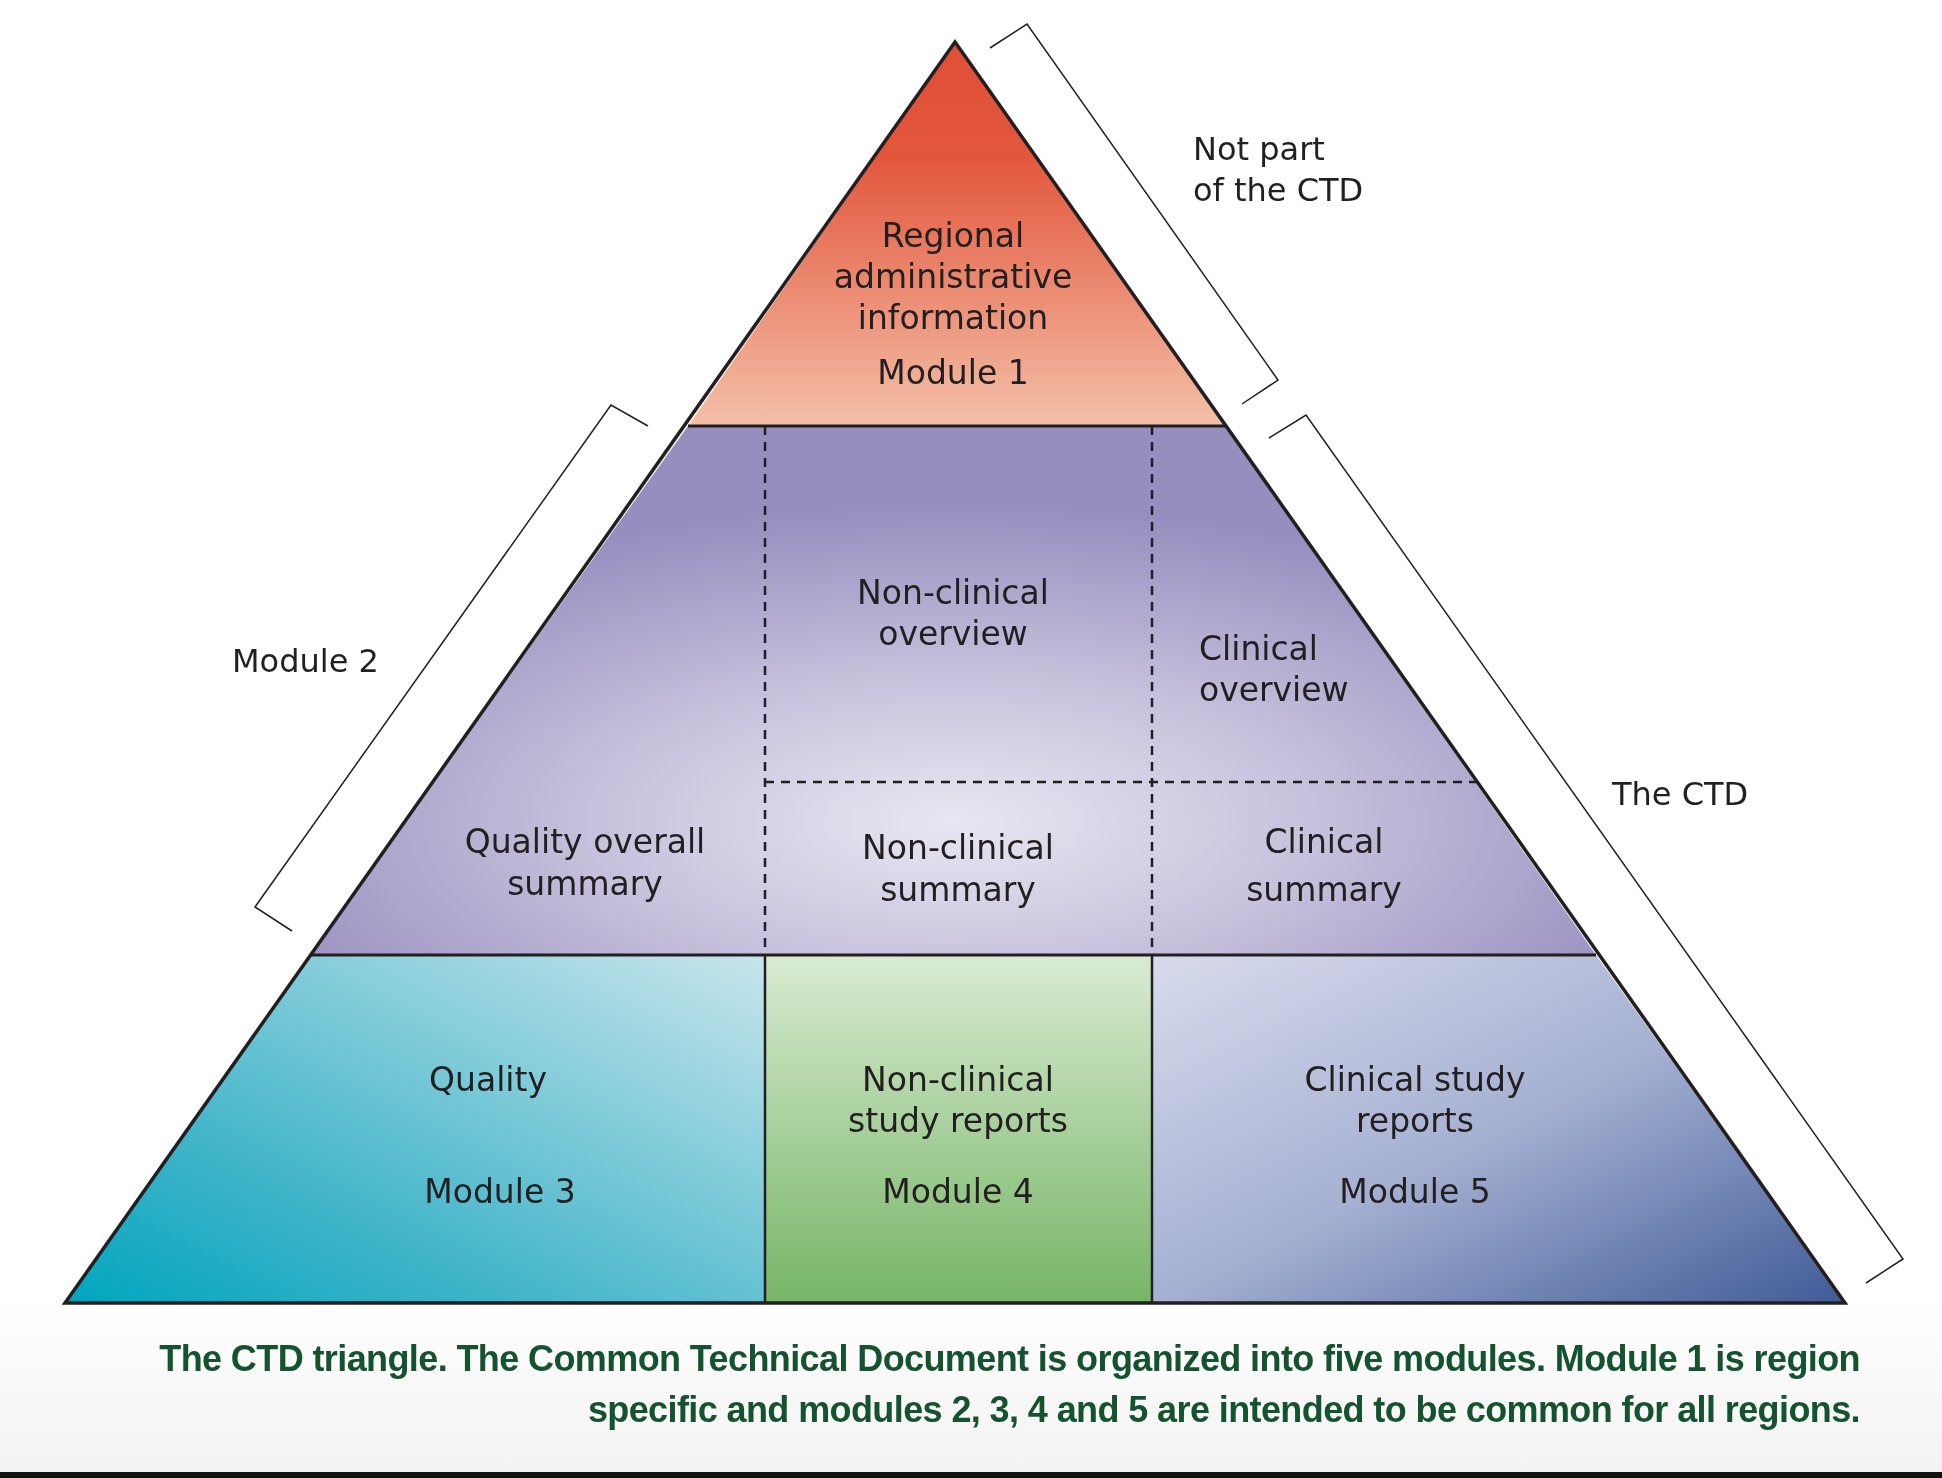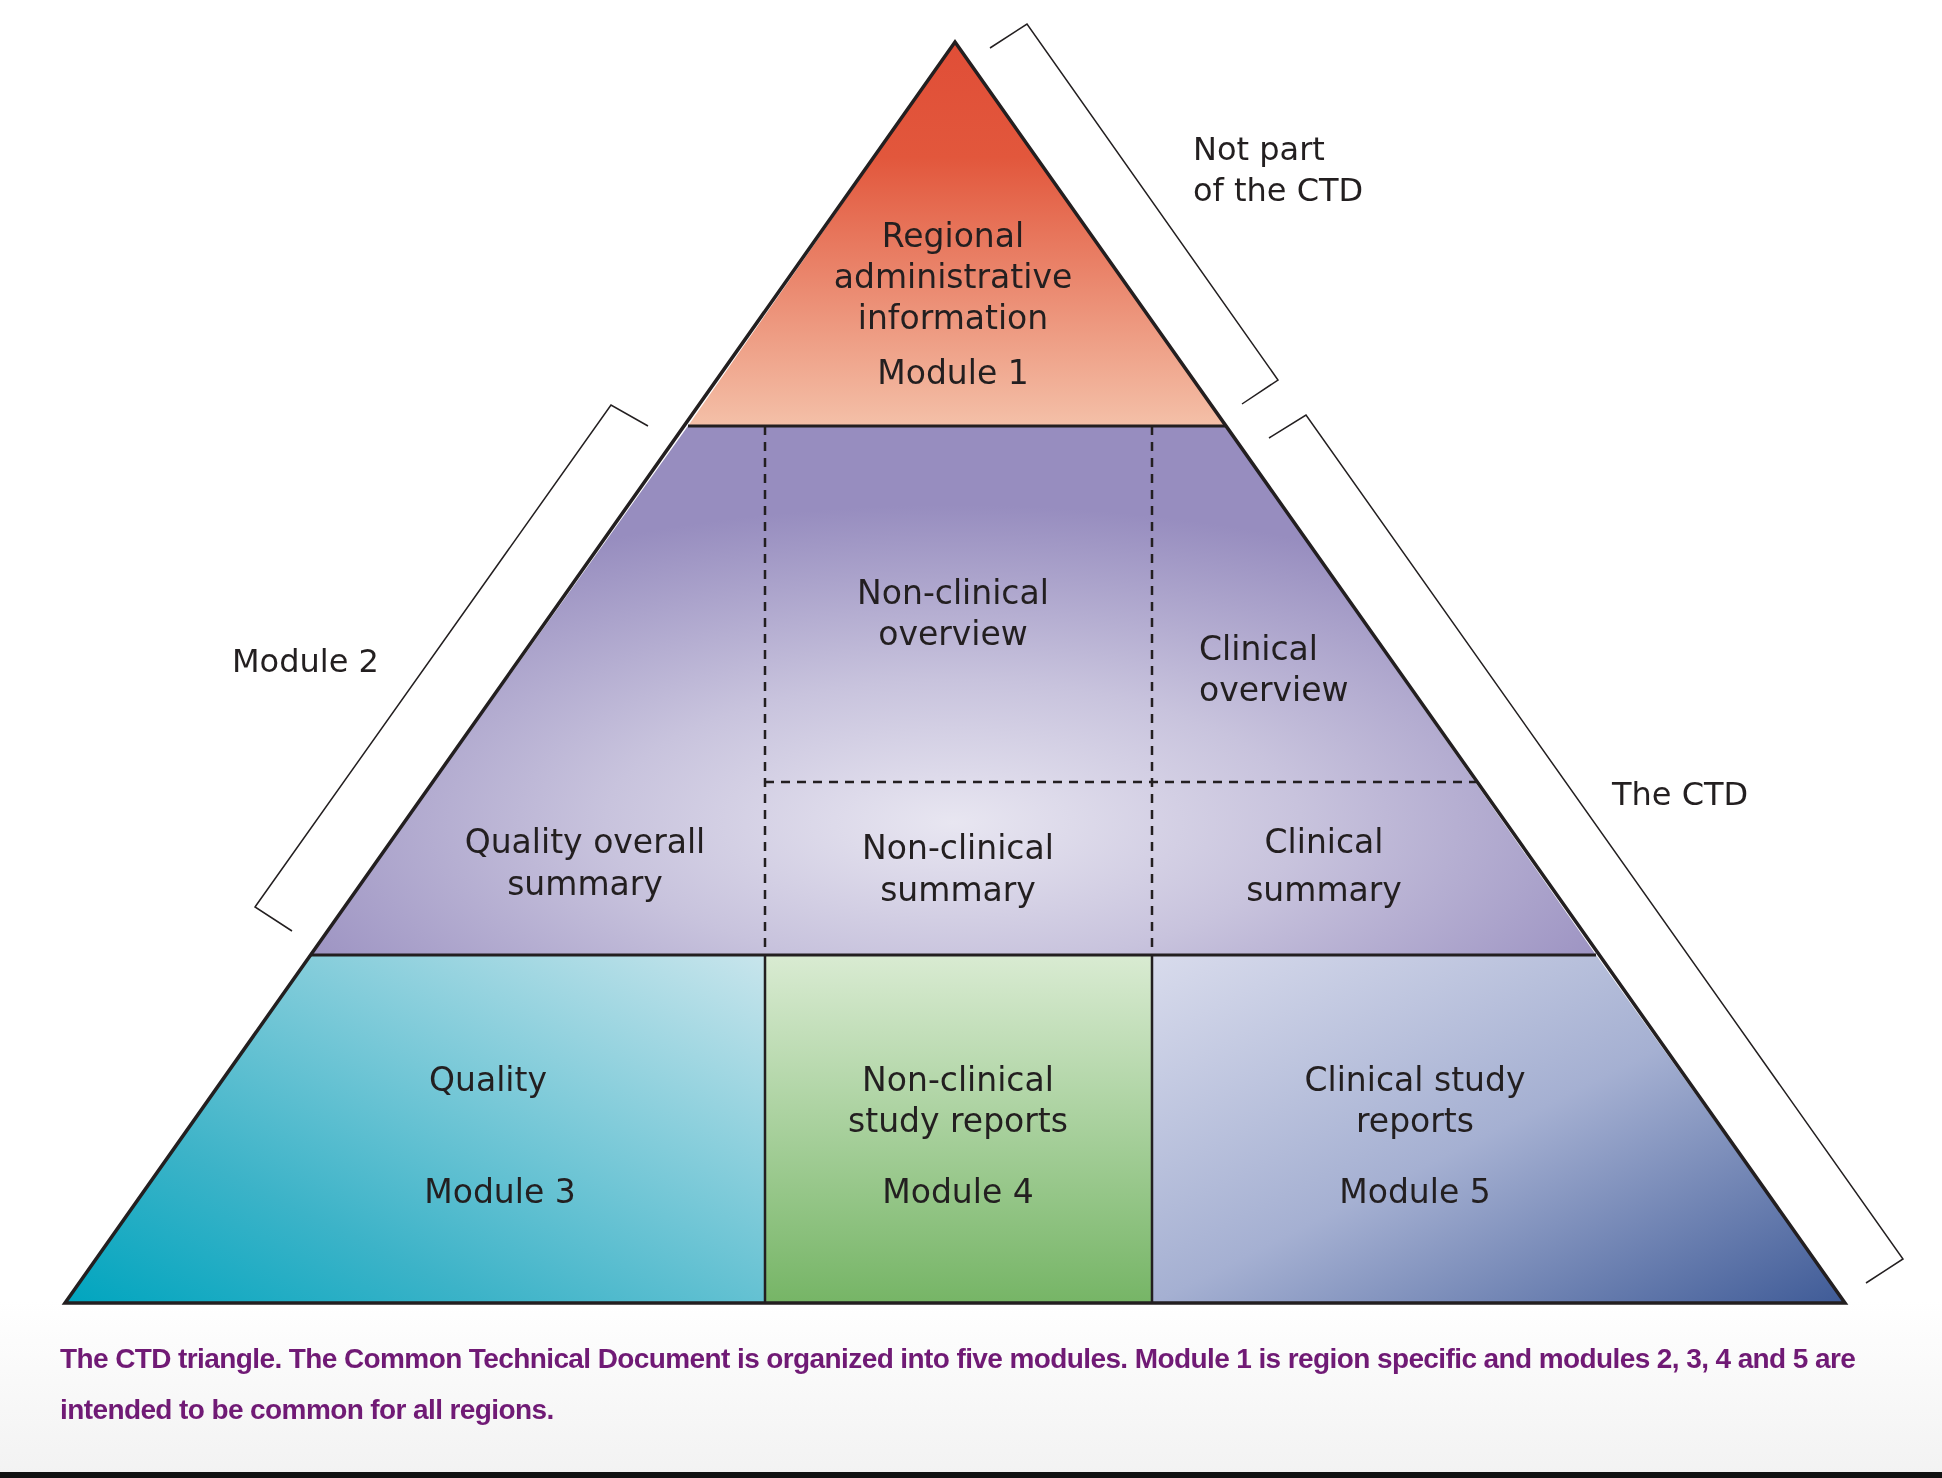--- a/index.html
+++ b/index.html
@@ -7,21 +7,21 @@
     width: 1942px; height: 1478px; position: relative; overflow: hidden;
     background: linear-gradient(180deg, #ffffff 0%, #ffffff 88%, #f2f2f2 100%);
     font-family: "DejaVu Sans", sans-serif;
   }
   #diagram { position: absolute; left: 0; top: 0; }
   .lbl { font-family: "DejaVu Sans", sans-serif; font-size: 33px; fill: #231f20; }
   .side { font-family: "DejaVu Sans", sans-serif; font-size: 32px; fill: #231f20; }
   .caption {
     position: absolute; left: 60px; top: 1333px; width: 1800px;
     font-family: "Liberation Sans", sans-serif; font-weight: bold;
-    font-size: 28px; line-height: 51px; color: #701a75; letter-spacing: -0.6px;
+    font-size: 36px; line-height: 51px; color: #14532d; letter-spacing: -0.6px; text-align: right;
   }
   .bottom-bar { position: absolute; left: 0; right: 0; top: 1472px; height: 6px; background: #111; }
 </style>
 </head>
 <body>
 
 <svg id="diagram" width="1942" height="1330" viewBox="0 0 1942 1330">
   <defs>
     <linearGradient id="g-m1" x1="0" y1="0" x2="0" y2="1">
       <stop offset="0" stop-color="#e04e37"></stop>

